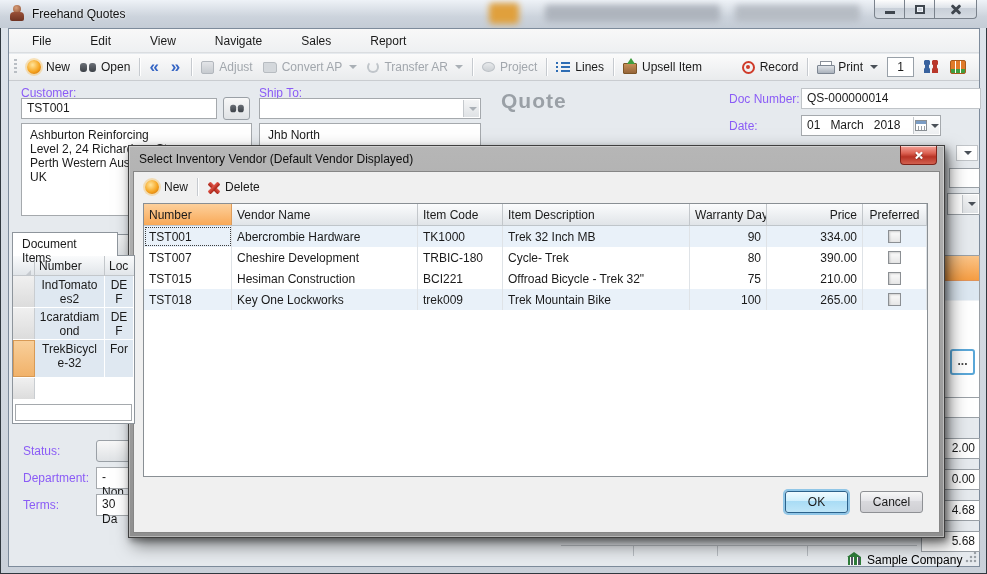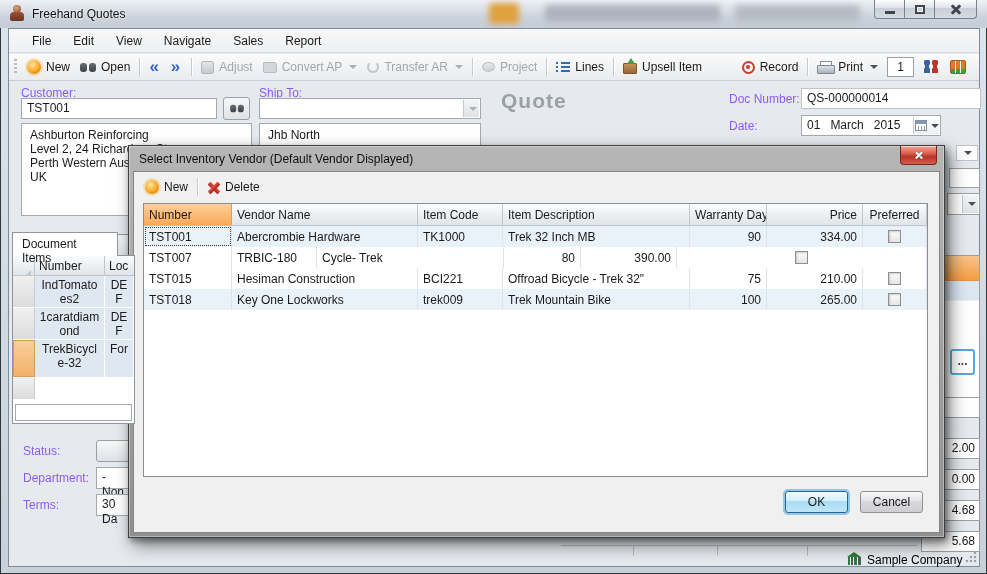--- a/index.html
+++ b/index.html
@@ -28,21 +28,21 @@
   .glyph-x { position:relative; width:12px; height:12px; }
   .glyph-x::before,.glyph-x::after { content:""; position:absolute; left:0; top:5px; width:12px; height:3px; background:#3f464e; border-radius:1px; }
   .glyph-x::before { transform:rotate(45deg); } .glyph-x::after { transform:rotate(-45deg); }
 
   
   .client { position:absolute; left:8px; top:28px; width:972px; height:539px;
             background:#e6eaee; border:1px solid #7d8b9b; }
 
   .menubar { position:absolute; left:0; top:0; right:0; height:24px;
              background:linear-gradient(#f8f8f8,#eef0f2); border-bottom:1px solid #dadde0;
-             display:flex; align-items:center; padding-left:12px; }
+             display:flex; align-items:center; padding-left:12px;gap:17px; }
   .menu-item { padding:4px 11px; }
 
   .toolbar { position:absolute; left:0; top:25px; right:0; height:27px;
              background:linear-gradient(#fbfbfb,#e9ebed); border-bottom:1px solid #c9ccd0;
              display:flex; align-items:center; padding:0 8px 0 4px; }
   .grip { width:3px; height:16px; margin:0 5px 0 1px;
           background:repeating-linear-gradient(to bottom,#b9bec4 0 2px,transparent 2px 4px); }
   .tbtn { display:flex; align-items:center; gap:5px; padding:3px 5px; white-space:nowrap; }
   .tbtn.disabled { color:#a2a7ad;text-align:right; }
   .tsep { width:1px; height:18px; background:#c6cacf; margin:0 4px; box-shadow:1px 0 0 #fff; }
@@ -307,21 +307,21 @@
       <div>Jhb North</div>
     </div>
 
     <span class="quote-heading">Quote</span>
     <span class="lbl" style="left:720px;top:63px;">Doc Number:</span>
     <div class="field" style="left:792px;top:59px;width:180px;height:21px;border-color:#c0c4c8;">QS-000000014</div>
     <span class="lbl" style="left:720px;top:90px;">Date:</span>
     <div class="field" style="left:792px;top:86px;width:140px;height:21px;">
       <span>01</span>&nbsp;&nbsp;
       <span>March</span>&nbsp;&nbsp;
-      <span>2015</span>
+      <span>2018</span>
       <span class="combo-arrow" style="width:26px;gap:2px;background:linear-gradient(#fff,#eef0f2);">
         <span class="icon-calendar"></span>
           <span class="caret"></span>
       </span>
     </div>
 
     <div style="position:absolute;left:947px;top:116px;width:22px;height:16px;background:#fff;border:1px solid #c0c4c8;display:flex;align-items:center;justify-content:center;">
         <span class="caret"></span>
       </div>
     <div class="sliver" style="left:940px;top:139px;width:31px;height:20px;"></div>
@@ -423,20 +423,21 @@
           <div class="c-code">TK1000</div>
           <div class="c-desc">Trek 32 Inch MB</div>
           <div class="c-warr ra">90</div>
           <div class="c-price ra">334.00</div>
           <div class="c-pref">
               <span class="checkbox"></span>
             </div>
         </div>
         <div class="g-row">
           <div class="c-num">TST007</div>
+          <div class="c-vendor">Cheshire Development</div>
           <div class="c-code">TRBIC-180</div>
           <div class="c-desc">Cycle- Trek</div>
           <div class="c-warr ra">80</div>
           <div class="c-price ra">390.00</div>
           <div class="c-pref">
               <span class="checkbox"></span>
             </div>
         </div>
         <div class="g-row">
           <div class="c-num">TST015</div>

